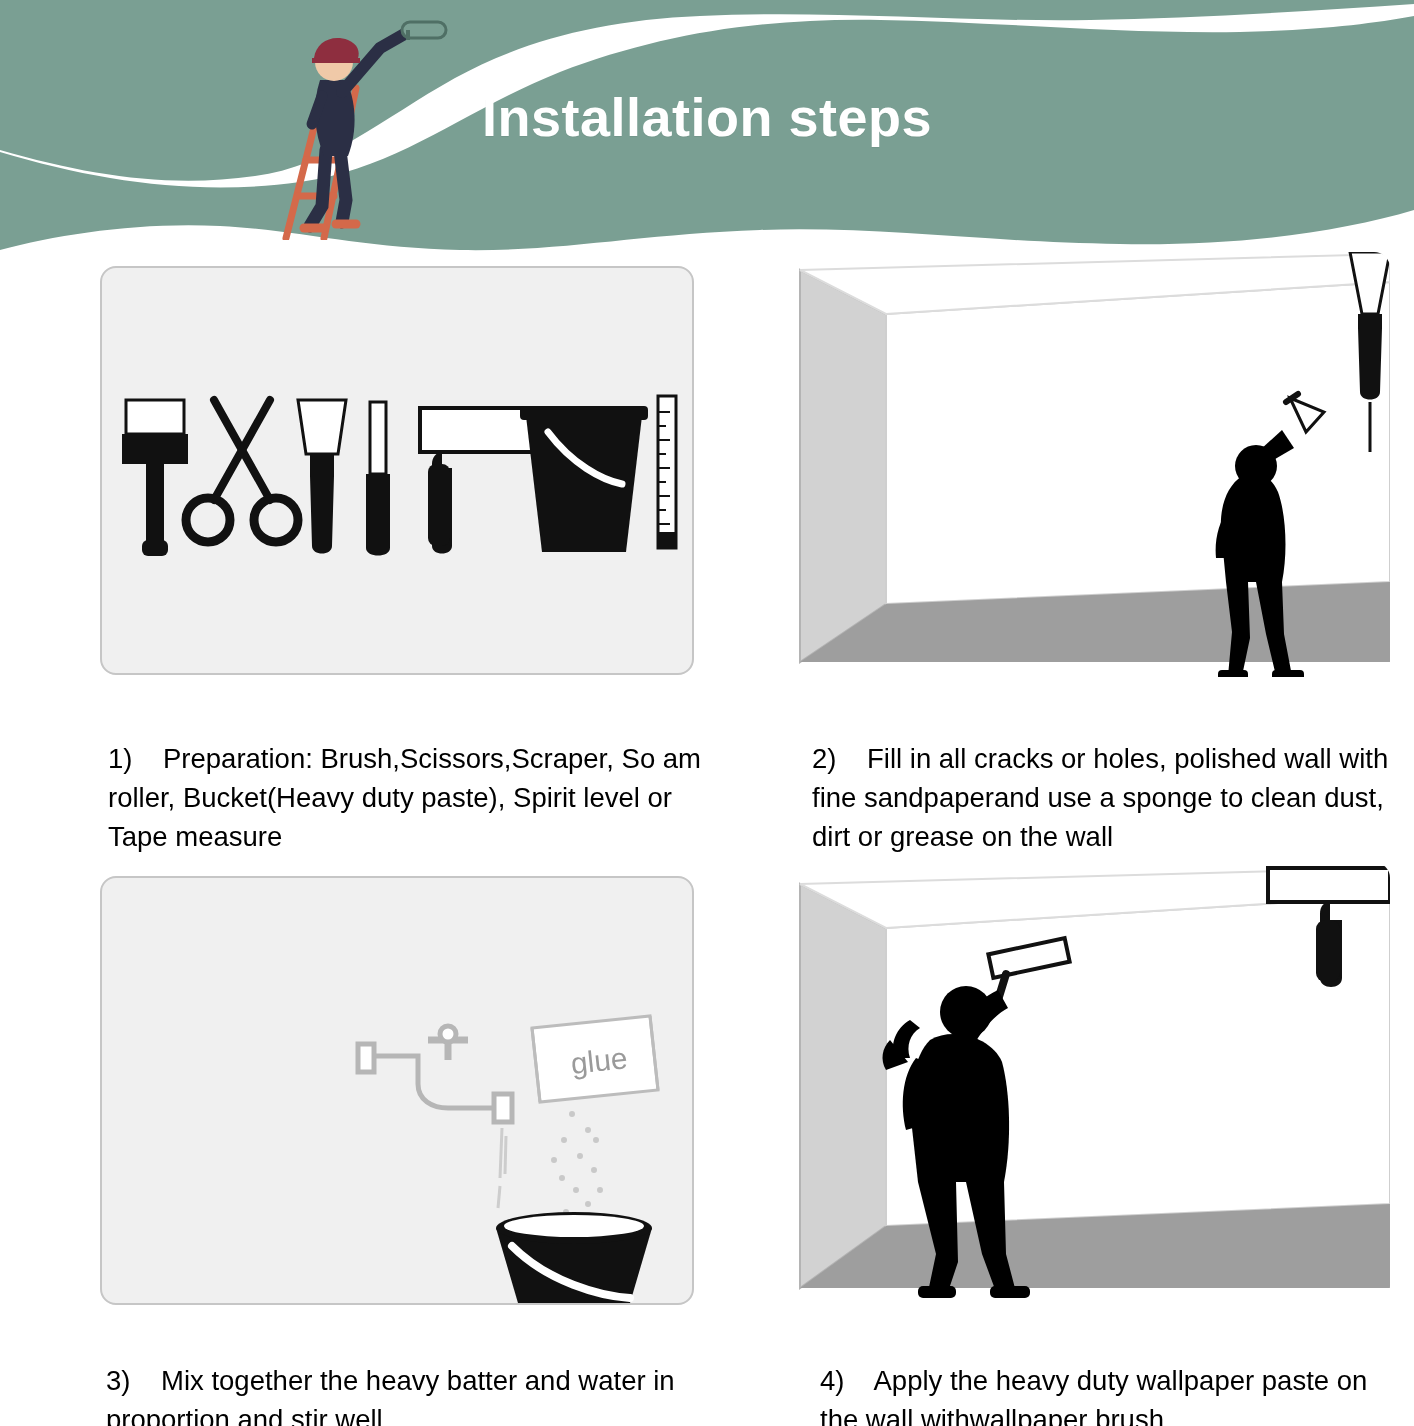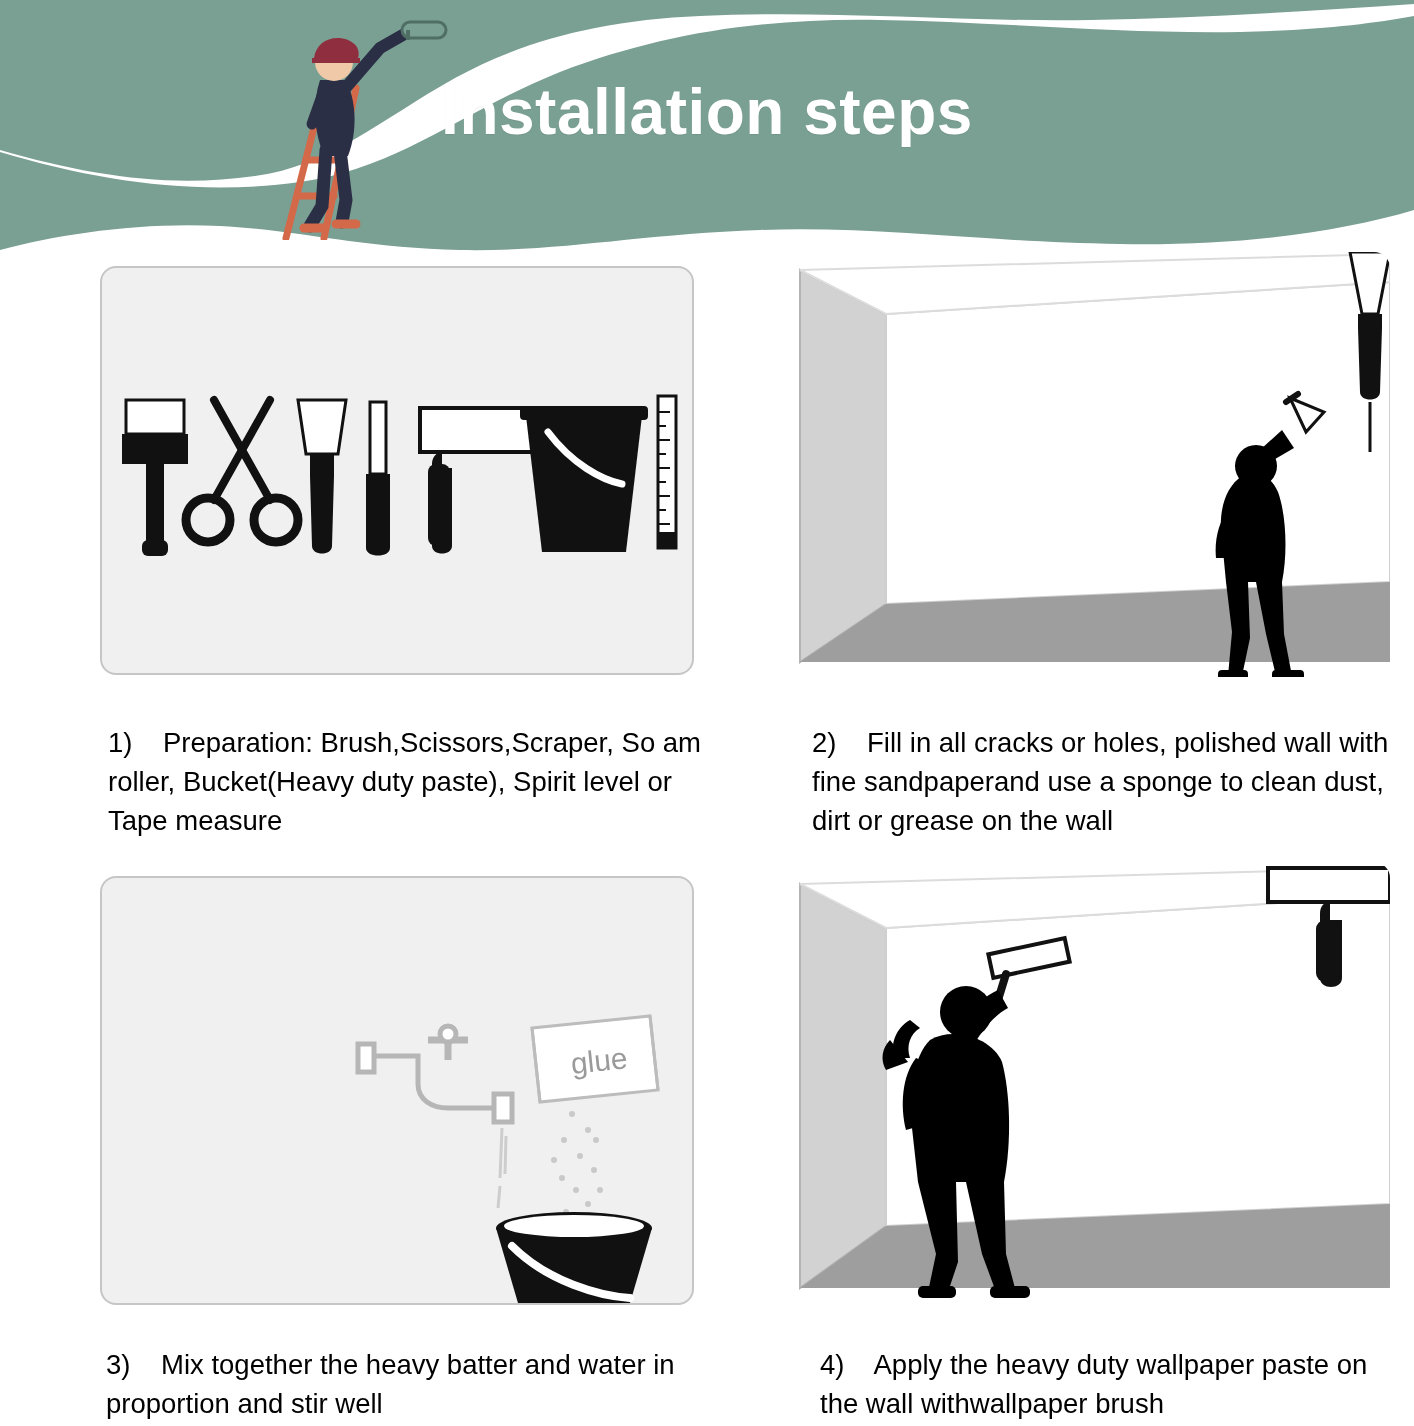--- a/index.html
+++ b/index.html
@@ -21,25 +21,25 @@
     left: 0; top: 0;
     width: 1414px;
     height: 262px;
     overflow: hidden;
   }
   #header-banner svg { display: block; }
 
   #header-title {
     position: absolute;
     left: 0;
-    top: 75px;
+    top: 86px;
     width: 1414px;
     text-align: center;
     color: #ffffff;
-    font-size: 64px;
+    font-size: 54px;
     font-weight: bold;
     letter-spacing: 0.5px;
     font-family: "Liberation Sans", sans-serif;
     text-shadow: 0 1px 1px rgba(0,0,0,0.06);
   }
 
   
   .panel-card {
     position: absolute;
     background: #f0f0f0;
@@ -47,20 +47,21 @@
     border-radius: 16px;
     overflow: hidden;
   }
 
   .caption {
     position: absolute;
     font-size: 27.5px;
     line-height: 1.42;
     color: #000000;
     font-family: "Liberation Sans", sans-serif;
+    margin-top: 16px;
   }
 
   
   #panel-1 { left: 100px; top: 266px; width: 590px; height: 405px; }
   #cap-1   { left: 108px; top: 723px; width: 600px; }
 
   #panel-2 { left: 790px; top: 252px; width: 600px; height: 425px; border: none; background: transparent; }
   #cap-2   { left: 812px; top: 723px; width: 590px; }
 
   #panel-3 { left: 100px; top: 876px; width: 590px; height: 425px; }

